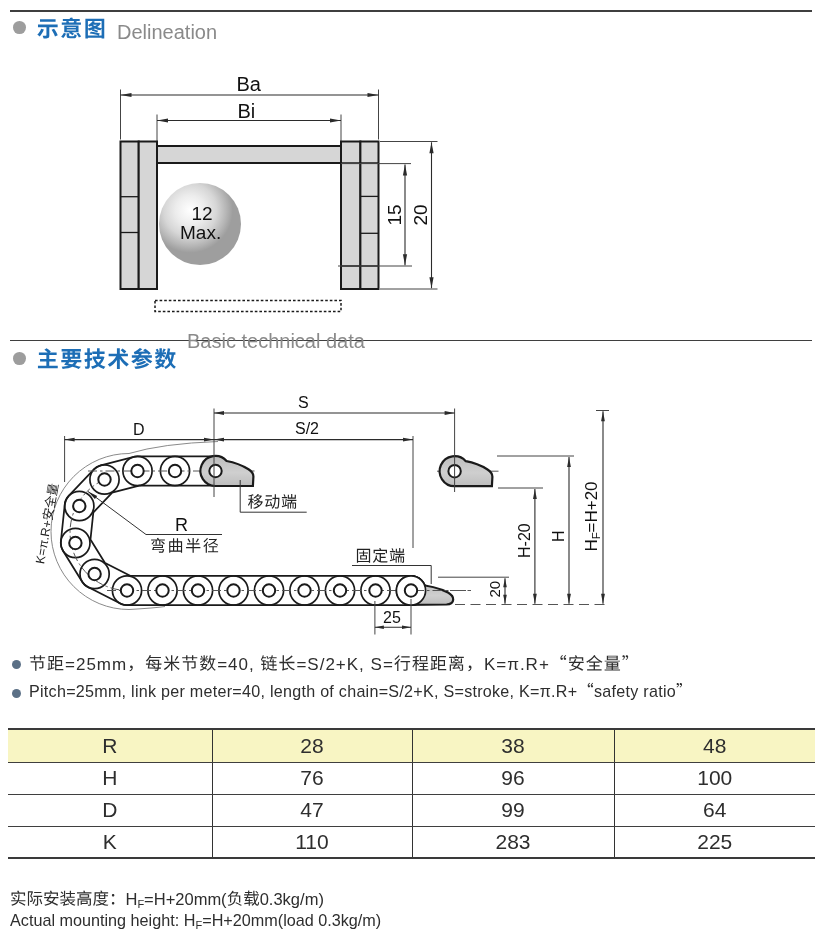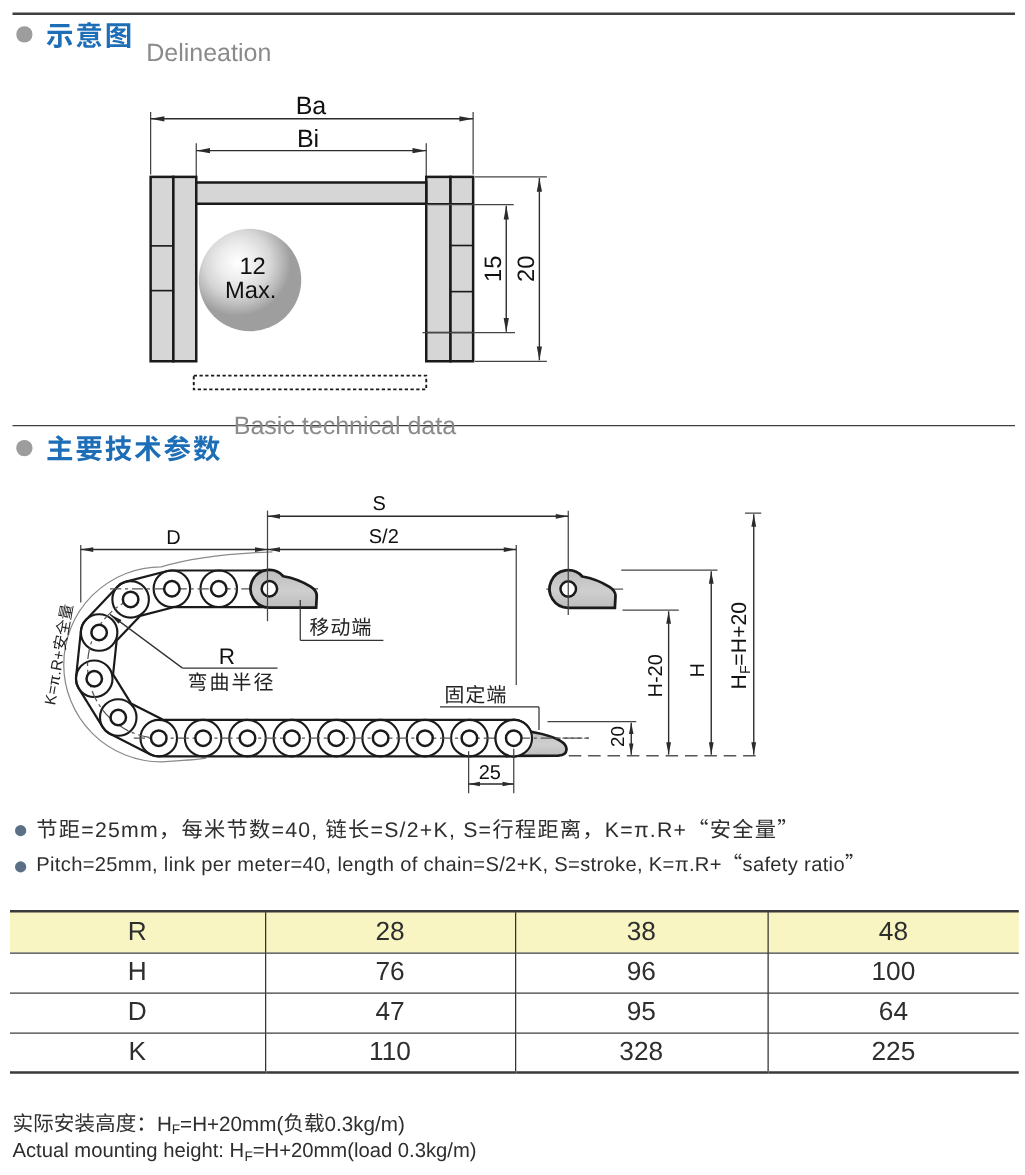--- a/index.html
+++ b/index.html
@@ -4,21 +4,21 @@
 body{width:820px;height:940px;background:#fff;font-family:"Liberation Sans",sans-serif;position:relative;overflow:hidden}
 .rule{position:absolute;left:10px;width:802px;height:1.6px;background:#3f3f3f}
 .dot{position:absolute;border-radius:50%}
 .glab{position:absolute;color:#8a8a8a;font-size:20px;white-space:nowrap}
 table{position:absolute;left:8px;top:728px;width:807px;border-collapse:collapse;table-layout:fixed;font-size:21px;color:#2e2e2e;text-align:center}
 td{border-bottom:1.4px solid #3f3f3f;padding:0}
 </style></head>
 <body>
 <div class="rule" style="top:10px"></div>
 <div class="dot" style="left:13.4px;top:21.4px;width:12.8px;height:12.8px;background:#9d9d9d"></div>
-<div class="glab" style="left:117px;top:32px">Delineation</div>
+<div class="glab" style="left:117px;top:21px">Delineation</div>
 <div class="rule" style="top:339.5px"></div>
 <div class="dot" style="left:13.4px;top:352.2px;width:12.8px;height:12.8px;background:#9d9d9d"></div>
 <div class="glab" style="left:187px;top:330px">Basic technical data</div>
 <div class="dot" style="left:12px;top:659.5px;width:9px;height:9px;background:#5b7086"></div>
 <div class="dot" style="left:12px;top:688.5px;width:9px;height:9px;background:#5b7086"></div>
 <table>
 <colgroup>
       <col style="width:204px">
       <col style="width:200px">
       <col style="width:202px">
@@ -33,27 +33,27 @@
       </tr>
 <tr style="height:32px">
         <td style="border-right:1.2px solid #333">H</td>
         <td style="border-right:1.2px solid #333">76</td>
         <td style="border-right:1.2px solid #333">96</td>
         <td>100</td>
       </tr>
 <tr style="height:32.5px">
         <td style="border-right:1.2px solid #333">D</td>
         <td style="border-right:1.2px solid #333">47</td>
-        <td style="border-right:1.2px solid #333">95</td>
+        <td style="border-right:1.2px solid #333">99</td>
         <td>64</td>
       </tr>
 <tr style="height:31.5px">
         <td style="border-right:1.2px solid #333;border-bottom:2.5px solid #3a3a3a">K</td>
         <td style="border-right:1.2px solid #333;border-bottom:2.5px solid #3a3a3a">110</td>
-        <td style="border-right:1.2px solid #333;border-bottom:2.5px solid #3a3a3a">328</td>
+        <td style="border-right:1.2px solid #333;border-bottom:2.5px solid #3a3a3a">283</td>
         <td style="border-bottom:2.5px solid #3a3a3a">225</td>
       </tr>
 </tbody>
   </table>
 <svg width="820" height="940" viewBox="0 0 820 940" style="position:absolute;left:0;top:0" font-family="Liberation Sans, sans-serif">
 <defs>
       <path id="g0" d="M360 329H647V185H360ZM293 388V126H718V388H536V503H782V566H536V681H464V566H228V503H464V388ZM89 793V-82H164V-35H836V-82H914V793ZM164 35V723H836V35Z"></path>
       <path id="g1" d="M224 378C203 197 148 54 36 -33C54 -44 85 -69 97 -83C164 -25 212 51 247 144C339 -29 489 -64 698 -64H932C935 -42 949 -6 960 12C911 11 739 11 702 11C643 11 588 14 538 23V225H836V295H538V459H795V532H211V459H460V44C378 75 315 134 276 239C286 280 294 324 300 370ZM426 826C443 796 461 758 472 727H82V509H156V656H841V509H918V727H558C548 760 522 810 500 847Z"></path>
       <path id="g2" d="M50 652V582H387V652ZM82 524C104 411 122 264 126 165L186 176C182 275 163 420 140 534ZM150 810C175 764 204 701 216 661L283 684C270 724 241 784 214 830ZM407 320V-79H475V255H563V-70H623V255H715V-68H775V255H868V-10C868 -19 865 -22 856 -22C848 -23 823 -23 795 -22C803 -39 813 -64 816 -82C861 -82 888 -81 909 -70C930 -60 934 -43 934 -11V320H676L704 411H957V479H376V411H620C615 381 608 348 602 320ZM419 790V552H922V790H850V618H699V838H627V618H489V790ZM290 543C278 422 254 246 230 137C160 120 94 105 44 95L61 20C155 44 276 75 394 105L385 175L289 151C313 258 338 412 355 531Z"></path>
       <path id="g3" d="M340 831C273 800 157 771 57 752C66 735 76 710 79 694C117 700 158 707 199 716V553H47V483H184C149 369 89 238 33 166C45 148 63 118 71 97C117 160 163 262 199 365V-81H269V380C298 335 333 277 347 247L391 307C373 332 294 432 269 460V483H392V553H269V733C312 744 353 757 387 771ZM511 589C544 569 581 541 608 516C539 478 461 450 383 432C396 417 414 392 422 374C622 427 816 534 902 723L854 747L841 744H653C676 771 697 798 715 825L638 840C593 766 504 681 380 620C396 610 419 585 431 569C492 602 544 640 589 680H798C766 631 721 589 669 553C640 578 600 607 566 626ZM559 194C598 169 642 133 673 103C582 41 473 0 361 -22C374 -38 392 -65 400 -84C647 -26 870 103 958 366L909 388L896 385H722C743 410 760 436 776 462L699 477C649 387 545 285 394 215C411 204 432 179 443 163C532 208 605 262 664 320H861C829 252 784 194 729 146C698 176 654 209 615 232Z"></path>

